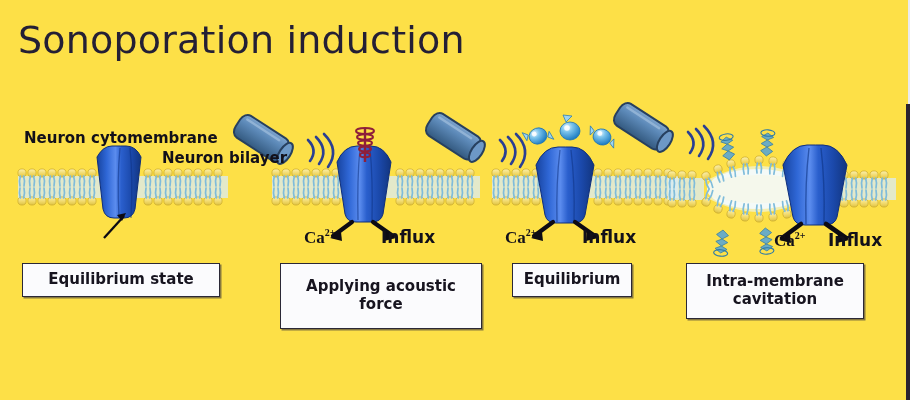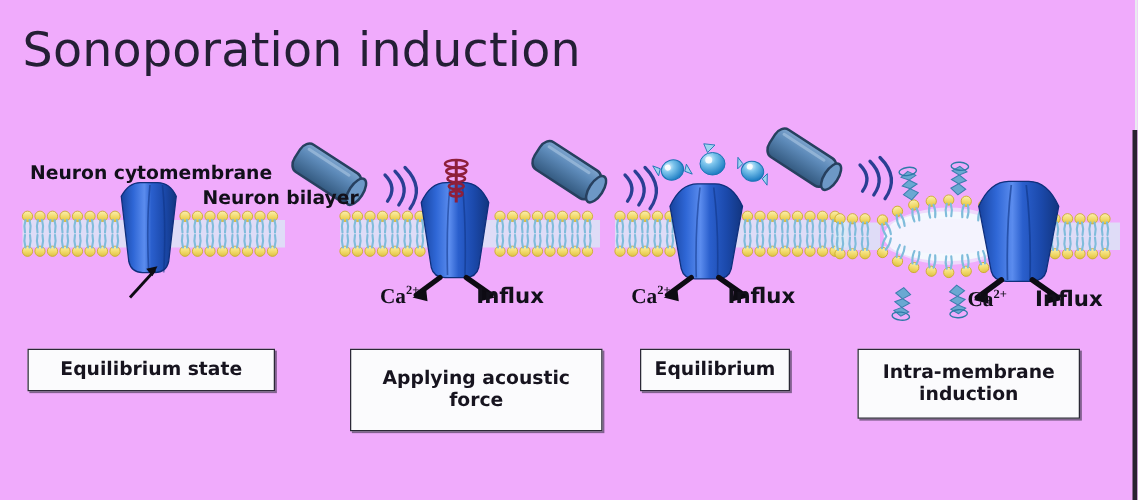--- a/index.html
+++ b/index.html
@@ -2,21 +2,21 @@
 <html><head>
 <meta charset="utf-8">
 <style>
   html,body{margin:0;padding:0;}
   body{
     width:910px;height:400px;overflow:hidden;
     background:#f7f8fb;
     font-family:"Liberation Sans", sans-serif;
     position:relative;
   }
-  #stage{position:absolute;inset:0;background:#f0abfc;}
+  #stage{position:absolute;inset:0;background:#fde047;}
   
   .frame-right{position:absolute;right:0;top:104px;width:4px;height:296px;background:#2a2230;}
   .frame-top-right{position:absolute;right:0;top:0;width:2px;height:104px;background:#e9eaf0;}
 
   .title{
     position:absolute;left:18px;top:18px;
     font-size:38px;font-weight:400;letter-spacing:.2px;
     color:#241f35;font-family:"DejaVu Sans", sans-serif;
     white-space:nowrap;
   }
@@ -36,21 +36,21 @@
   .influx{position:absolute;font-size:17px;font-weight:bold;color:#12101a;
       font-family:"DejaVu Sans", sans-serif;white-space:nowrap;}
 
   
   .capbox{
     position:absolute;border:1.6px solid #2b2836;background:#fbfbfd;
     box-shadow:1.5px 1.5px 0 rgba(40,36,55,.55);
     display:flex;align-items:center;justify-content:center;
     text-align:center;font-weight:bold;color:#17141f;
     font-family:"DejaVu Sans", sans-serif;line-height:1.18;
-    font-size:15px;padding:12px 8px;box-sizing:border-box;margin-top:16px;
+    font-size:15px;padding:12px 8px;box-sizing:border-box;
   }
   #cap0{left:22px;top:263px;width:198px;height:34px;}
   #cap1{left:280px;top:263px;width:202px;height:66px;}
   #cap2{left:512px;top:263px;width:120px;height:34px;}
   #cap3{left:686px;top:263px;width:178px;height:56px;}
 
   
   svg.art{position:absolute;left:0;top:0;width:910px;height:400px;overflow:visible;}
 </style>
 </head>
@@ -415,15 +415,15 @@
   <div class="influx" style="left:582px;top:227px;">Influx</div>
 
   <div class="ca" style="left:774px;top:230px;">
     <span>Ca</span><sup>2+</sup>
   </div>
   <div class="influx" style="left:828px;top:230px;">Influx</div>
 
   <div class="capbox" id="cap0">Equilibrium state</div>
   <div class="capbox" id="cap1">Applying acoustic force</div>
   <div class="capbox" id="cap2">Equilibrium</div>
-  <div class="capbox" id="cap3">Intra-membrane induction</div>
+  <div class="capbox" id="cap3">Intra-membrane cavitation</div>
 
 </div>
 
 </body></html>

